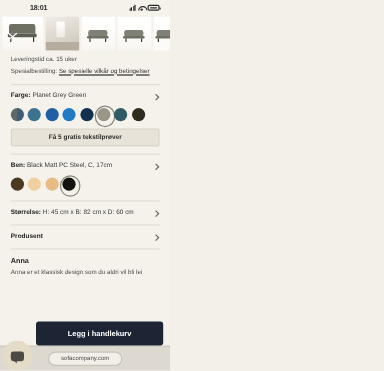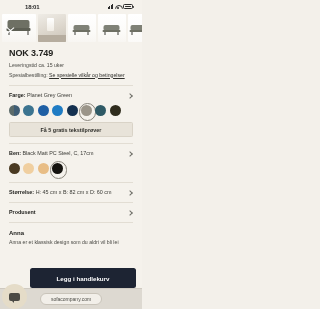--- a/index.html
+++ b/index.html
@@ -378,21 +378,20 @@
       <div class="sofa small" style="left:70%">
           <div class="body"></div>
           <div class="seat"></div>
           <div class="legs"></div>
         </div>
     </div>
   </div>
 
   <div class="content">
 
-    <div class="price">NOK 3.749</div>
     <div class="delivery">Leveringstid ca. 15 uker</div>
     <div class="special">
       <span>Spesialbestilling:</span>
       <span class="lnk">Se spesielle vilkår og betingelser</span>
     </div>
 
     <div class="divider"></div>
 
     <div class="optrow">
       <div class="optlabel">

